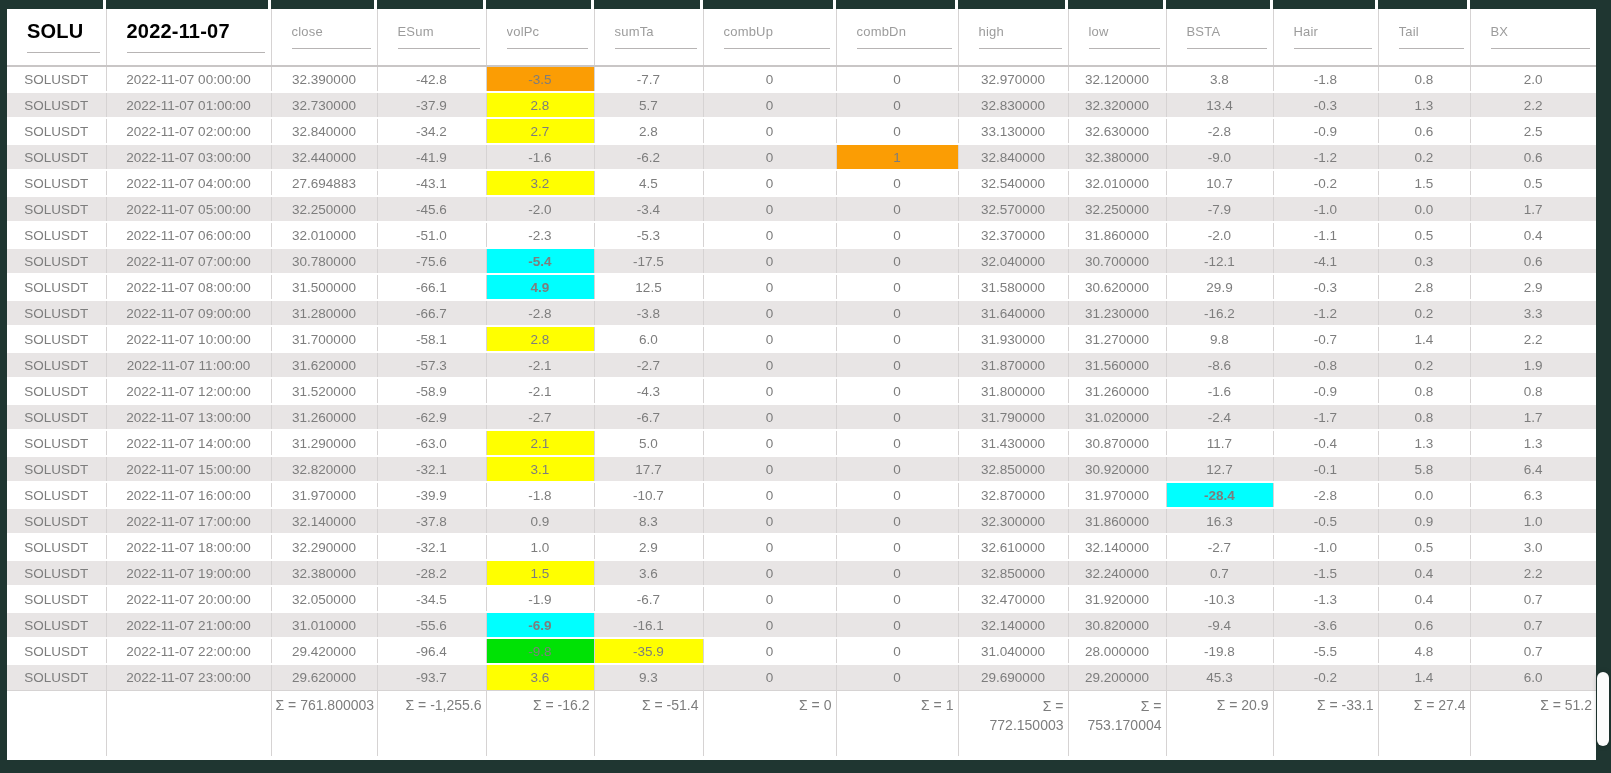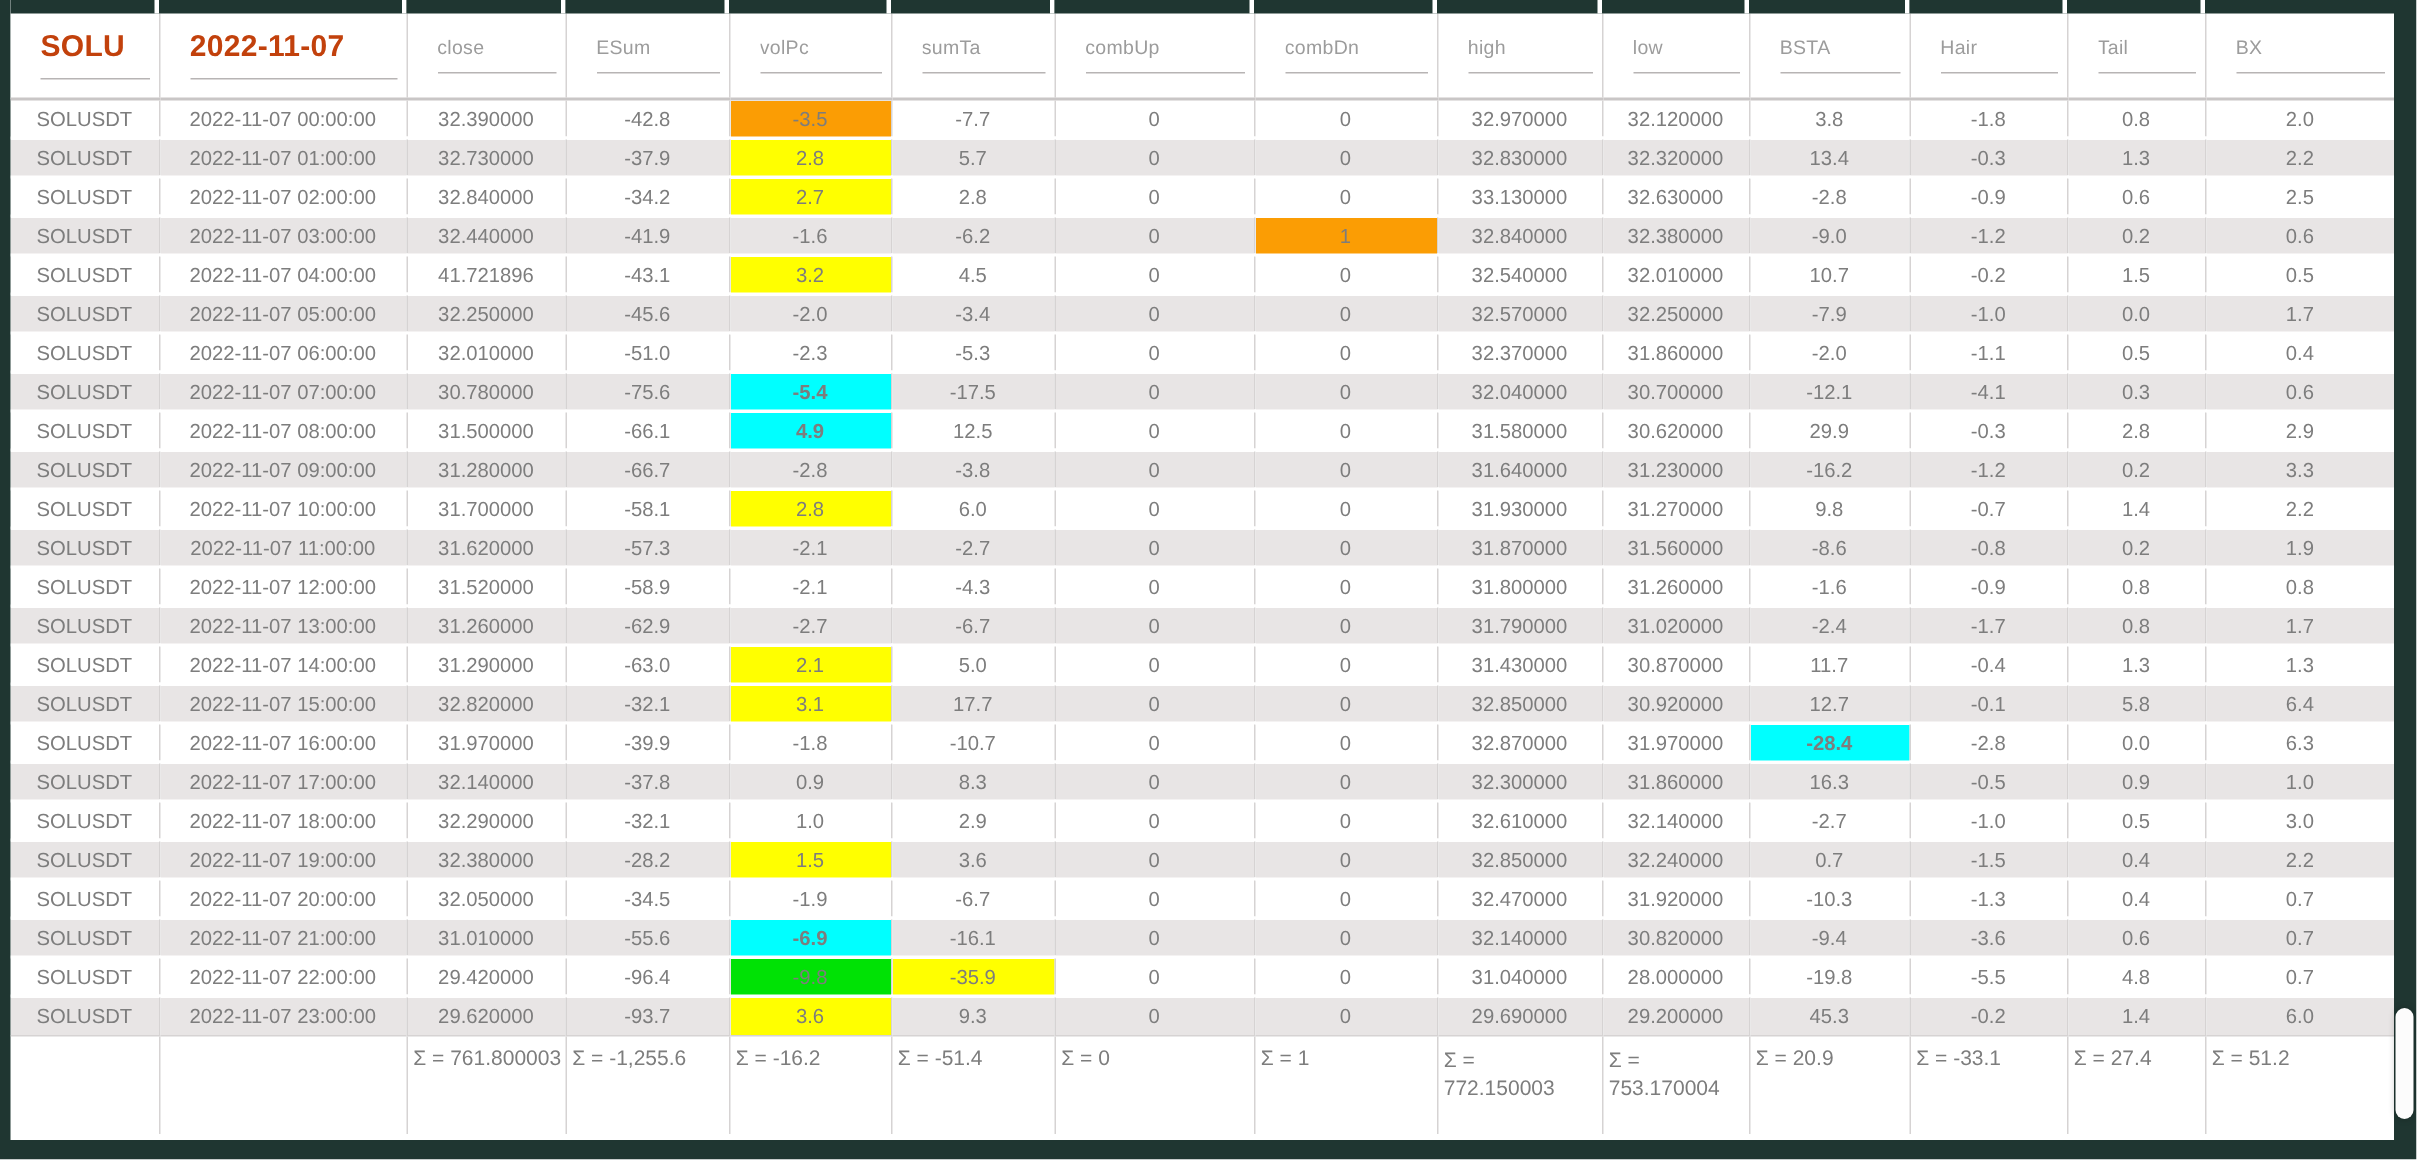--- a/index.html
+++ b/index.html
@@ -4,33 +4,33 @@
 <style>
   html,body{margin:0;padding:0;background:#ffffff;font-family:"Liberation Sans","DejaVu Sans",sans-serif;}
   .frame{position:relative;width:1611px;height:773px;background:var(--c-frame,#1f3631);overflow:hidden;}
   .viewport{position:absolute;left:7px;top:0;right:15px;bottom:13px;background:#ffffff;overflow:hidden;}
   .top-strip{display:flex;height:9px;width:100%;}
   .top-strip .seg{height:9px;background:var(--c-frame,#1f3631);box-sizing:border-box;border-right:3px solid #ffffff;flex:0 0 auto;}
   .top-strip .seg:last-child{border-right:none;}
   table.grid{border-collapse:collapse;table-layout:fixed;width:1589px;}
   .grid th{background:#ffffff;height:57px;vertical-align:middle;text-align:left;padding:6px 4px 8px 20px;box-sizing:border-box;}
   .grid th .h-label{display:block;font-size:13px;color:var(--c-header-text,#9c9c9c);font-weight:400;letter-spacing:.2px;white-space:nowrap;overflow:hidden;}
-  .grid th.th-title .h-label{color:#c2410c;font-weight:700;font-size:20px;}
+  .grid th.th-title .h-label{color:#000000;font-weight:700;font-size:20px;}
   .grid th .h-rule{display:block;height:1px;background:var(--c-underline,#b7b4b4);margin-top:9px;width:calc(100% - 2px);}
   .grid th{border-left:1px solid var(--c-grid,#d6d3d3);border-bottom:2px solid #c9c6c6;}
   .grid th:first-child{border-left:none;}
   .grid td{border-left:1px solid var(--c-grid,#d6d3d3);box-sizing:border-box;overflow:hidden;white-space:nowrap;}
   .grid td:first-child{border-left:none;}
   .grid tbody td{height:26px;border-top:2px solid #ffffff;font-size:13.5px;color:var(--c-text,#7d7d7d);text-align:center;background:#ffffff;padding:0 3px;}
   .grid tbody tr:nth-child(even) td{background:var(--c-row-alt,#e8e5e5);}
   .grid tbody td.hl-orange{background:var(--c-orange,#fb9d04) !important;}
   .grid tbody td.hl-yellow{background:var(--c-yellow,#ffff00) !important;}
   .grid tbody td.hl-cyan{background:var(--c-cyan,#00ffff) !important;font-weight:bold;}
   .grid tbody td.hl-green{background:var(--c-green,#00e205) !important;}
-  .grid tfoot td{height:66px;vertical-align:top;padding:6px 4px 0 4px;font-size:14px;color:var(--c-text,#7d7d7d);text-align:left;background:#ffffff;border-top:1px solid var(--c-grid,#d6d3d3);}
+  .grid tfoot td{height:66px;vertical-align:top;padding:6px 4px 0 4px;font-size:14px;color:var(--c-text,#7d7d7d);text-align:right;background:#ffffff;border-top:1px solid var(--c-grid,#d6d3d3);}
   .grid tfoot td .sum-val{white-space:nowrap;}
   .grid tfoot td.two-line .sum-label{display:block;line-height:19px;}
   .grid tfoot td.two-line .sum-val{display:block;line-height:19px;}
   .v-thumb{position:absolute;right:2px;top:672px;width:12px;height:74px;background:#fcfcfc;border-radius:6px;box-shadow:0 0 5px rgba(0,0,0,.25);}
 </style>
 </head>
 <body>
 
 <div class="frame">
   <div class="viewport">
@@ -188,21 +188,21 @@
             <td>32.840000</td>
             <td>32.380000</td>
             <td>-9.0</td>
             <td>-1.2</td>
             <td>0.2</td>
             <td>0.6</td>
           </tr>
           <tr>
             <td>SOLUSDT</td>
             <td>2022-11-07 04:00:00</td>
-            <td>41.721896</td>
+            <td>27.694883</td>
             <td>-43.1</td>
             <td class="hl-yellow">3.2</td>
             <td>4.5</td>
             <td>0</td>
             <td>0</td>
             <td>32.540000</td>
             <td>32.010000</td>
             <td>10.7</td>
             <td>-0.2</td>
             <td>1.5</td>

